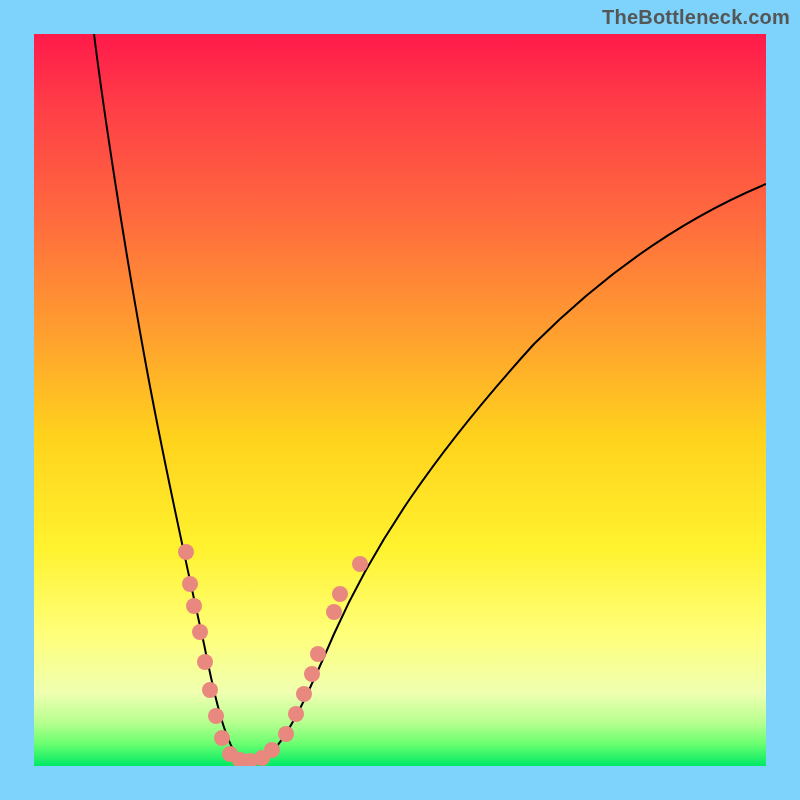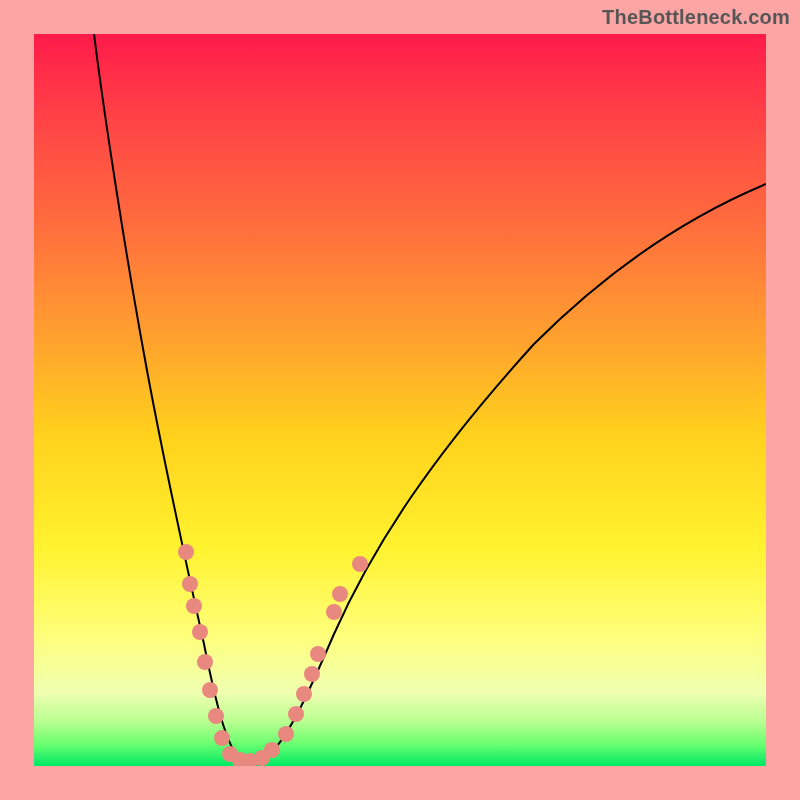--- a/index.html
+++ b/index.html
@@ -9,21 +9,21 @@
     height: 800px;
     background: #000000;
     overflow: hidden;
   }
   .frame {
     position: absolute;
     top: 0;
     left: 0;
     width: 800px;
     height: 800px;
-    background: #fca5a5;
+    background: #7dd3fc;
   }
   .plot-area {
     position: absolute;
     top: 34px;
     left: 34px;
     width: 732px;
     height: 732px;
     overflow: hidden;
     background: linear-gradient(
       to bottom,

